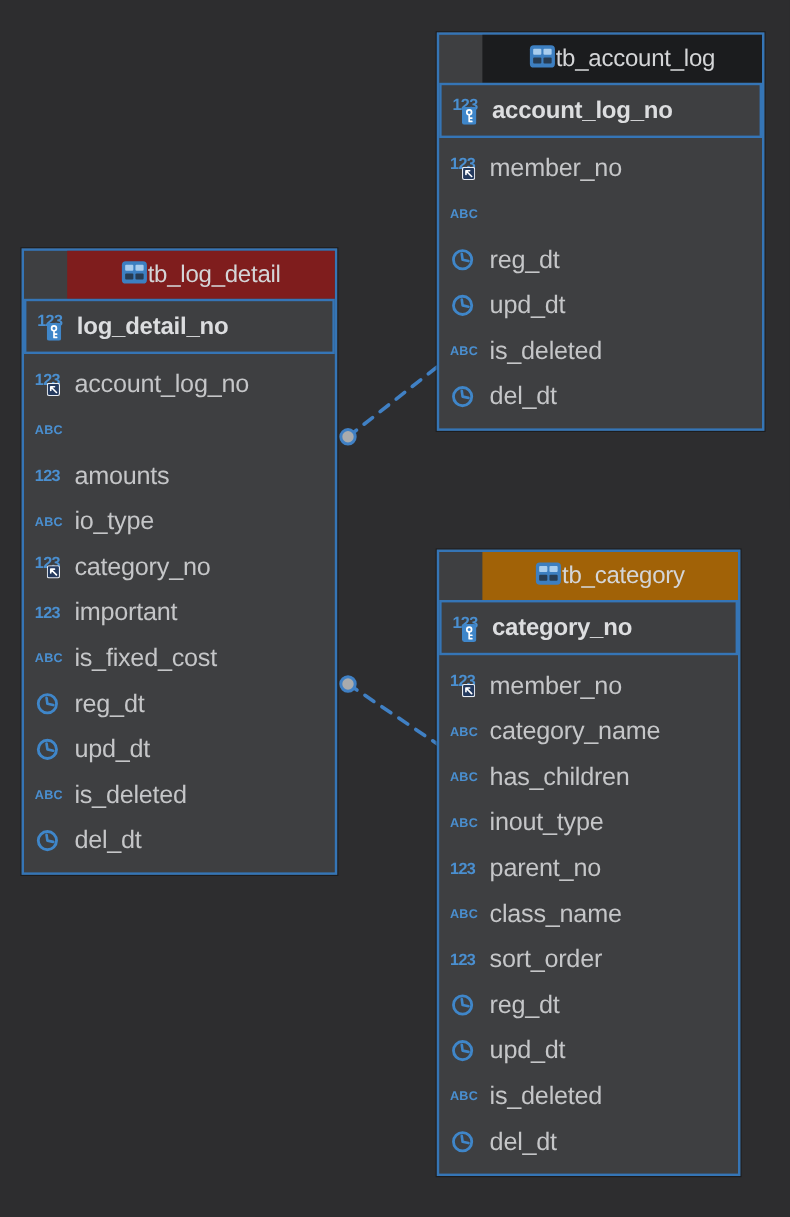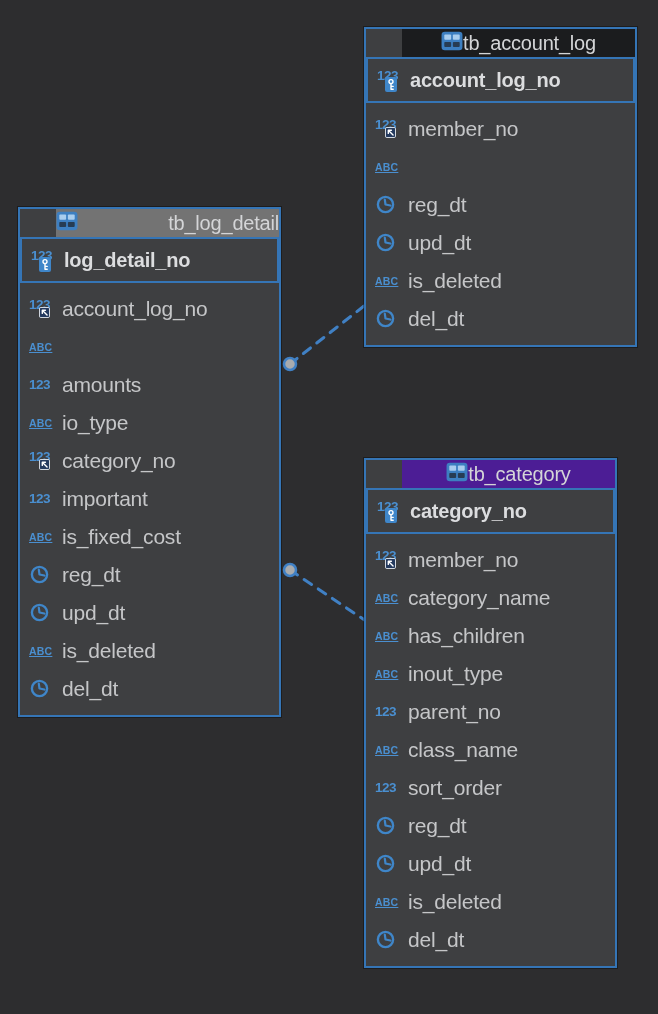--- a/index.html
+++ b/index.html
@@ -18,41 +18,41 @@
   }
   #relationship-layer{position:absolute;left:0;top:0;width:658px;height:1014px;}
   .rel-line{stroke:#4080c4;stroke-width:3;stroke-dasharray:9 8;stroke-linecap:round;cursor:pointer;}
   .rel-dot{fill:#a9abad;stroke:#4080c4;stroke-width:2.5;}
 
   .table-node{
     position:absolute;border:2px solid var(--blue);background:var(--node-bg);
     box-shadow:0 0 0 1px rgba(0,0,0,.35);box-sizing:border-box;cursor:move;
   }
   .table-header{
-    height:28px;display:flex;align-items:center;justify-content:center;gap:0;margin-left:36px;
+    height:40px;display:flex;align-items:center;justify-content:center;gap:0;margin-left:36px;
   }
   .table-title{
     font-size:20px;font-weight:500;color:var(--title-text);letter-spacing:-0.2px;
   }
   .pk-section{border:2px solid var(--blue);}
   .row{height:38px;display:flex;align-items:center;padding:0 9px;gap:7px;}
   .pk-section .row{height:42px;}
   .col-section{padding:7px 0;}
   .col-name{font-size:21px;color:var(--text);letter-spacing:-0.2px;white-space:nowrap;}
   .pk-name{font-size:20px;font-weight:700;color:var(--pk-text);}
 
   .type-icon{position:relative;width:26px;min-width:26px;height:28px;display:inline-block;}
   .num-label{
     display:block;font-size:13.5px;font-weight:700;color:var(--icon-blue);
     letter-spacing:-0.5px;line-height:28px;
   }
   .badged .num-label{line-height:19px;}
   .abc-label{
     display:block;font-size:10.5px;font-weight:700;color:var(--icon-blue);
-    letter-spacing:0.2px;line-height:28px;text-decoration:underline;
+    letter-spacing:0.2px;line-height:28px;
   }
   .clock-svg{display:block;margin-top:3px;}
   .pk-badge{position:absolute;left:8px;top:11px;}
   .fk-badge{position:absolute;left:10px;top:12px;}
 </style>
 </head>
 <body>
 
 <div id="canvas">
   <svg id="relationship-layer">
@@ -134,21 +134,21 @@
             <svg class="clock-svg" viewBox="0 0 24 24" width="21" height="21" aria-hidden="true">
     <circle cx="12" cy="12" r="8.7" fill="none" stroke="#3f86c9" stroke-width="2.7"></circle>
     <path d="M11.2 6.4 L12 12 L17.6 13.2" fill="none" stroke="#3f86c9" stroke-width="2.5" stroke-linecap="round" stroke-linejoin="round"></path>
   </svg>
           </span>
           <span class="col-name">del_dt</span>
         </div>
       </div>
   </div>
     <div class="table-node" style="left: 18px; top: 207px; width: 263px;">
-    <div class="table-header" style="background: #737373; justify-content: space-between;">
+    <div class="table-header" style="background: #7f1d1d;">
       <span class="icon-slot"><svg class="table-icon-svg" viewBox="0 0 20 18" width="22" height="20" aria-hidden="true">
     <rect x="0.5" y="0.5" width="19" height="17" rx="3" fill="#3d7fc1"></rect>
     <rect x="3" y="3.2" width="6.2" height="4.6" rx="0.8" fill="#a9cdee"></rect>
     <rect x="10.8" y="3.2" width="6.2" height="4.6" rx="0.8" fill="#a9cdee"></rect>
     <rect x="3" y="9.8" width="6.2" height="4.6" rx="0.8" fill="#20262e" opacity="0.75"></rect>
     <rect x="10.8" y="9.8" width="6.2" height="4.6" rx="0.8" fill="#20262e" opacity="0.75"></rect>
   </svg></span>
       <span class="table-title">tb_log_detail</span>
     </div>
     <div class="pk-section">
@@ -243,21 +243,21 @@
             <svg class="clock-svg" viewBox="0 0 24 24" width="21" height="21" aria-hidden="true">
     <circle cx="12" cy="12" r="8.7" fill="none" stroke="#3f86c9" stroke-width="2.7"></circle>
     <path d="M11.2 6.4 L12 12 L17.6 13.2" fill="none" stroke="#3f86c9" stroke-width="2.5" stroke-linecap="round" stroke-linejoin="round"></path>
   </svg>
           </span>
           <span class="col-name">del_dt</span>
         </div>
       </div>
   </div>
     <div class="table-node" style="left: 364px; top: 458px; width: 253px;">
-    <div class="table-header" style="background: #4c1d95; text-align: center;">
+    <div class="table-header" style="background: #a16207; text-align: center;">
       <span class="icon-slot"><svg class="table-icon-svg" viewBox="0 0 20 18" width="22" height="20" aria-hidden="true">
     <rect x="0.5" y="0.5" width="19" height="17" rx="3" fill="#3d7fc1"></rect>
     <rect x="3" y="3.2" width="6.2" height="4.6" rx="0.8" fill="#a9cdee"></rect>
     <rect x="10.8" y="3.2" width="6.2" height="4.6" rx="0.8" fill="#a9cdee"></rect>
     <rect x="3" y="9.8" width="6.2" height="4.6" rx="0.8" fill="#20262e" opacity="0.75"></rect>
     <rect x="10.8" y="9.8" width="6.2" height="4.6" rx="0.8" fill="#20262e" opacity="0.75"></rect>
   </svg></span>
       <span class="table-title">tb_category</span>
     </div>
     <div class="pk-section">

